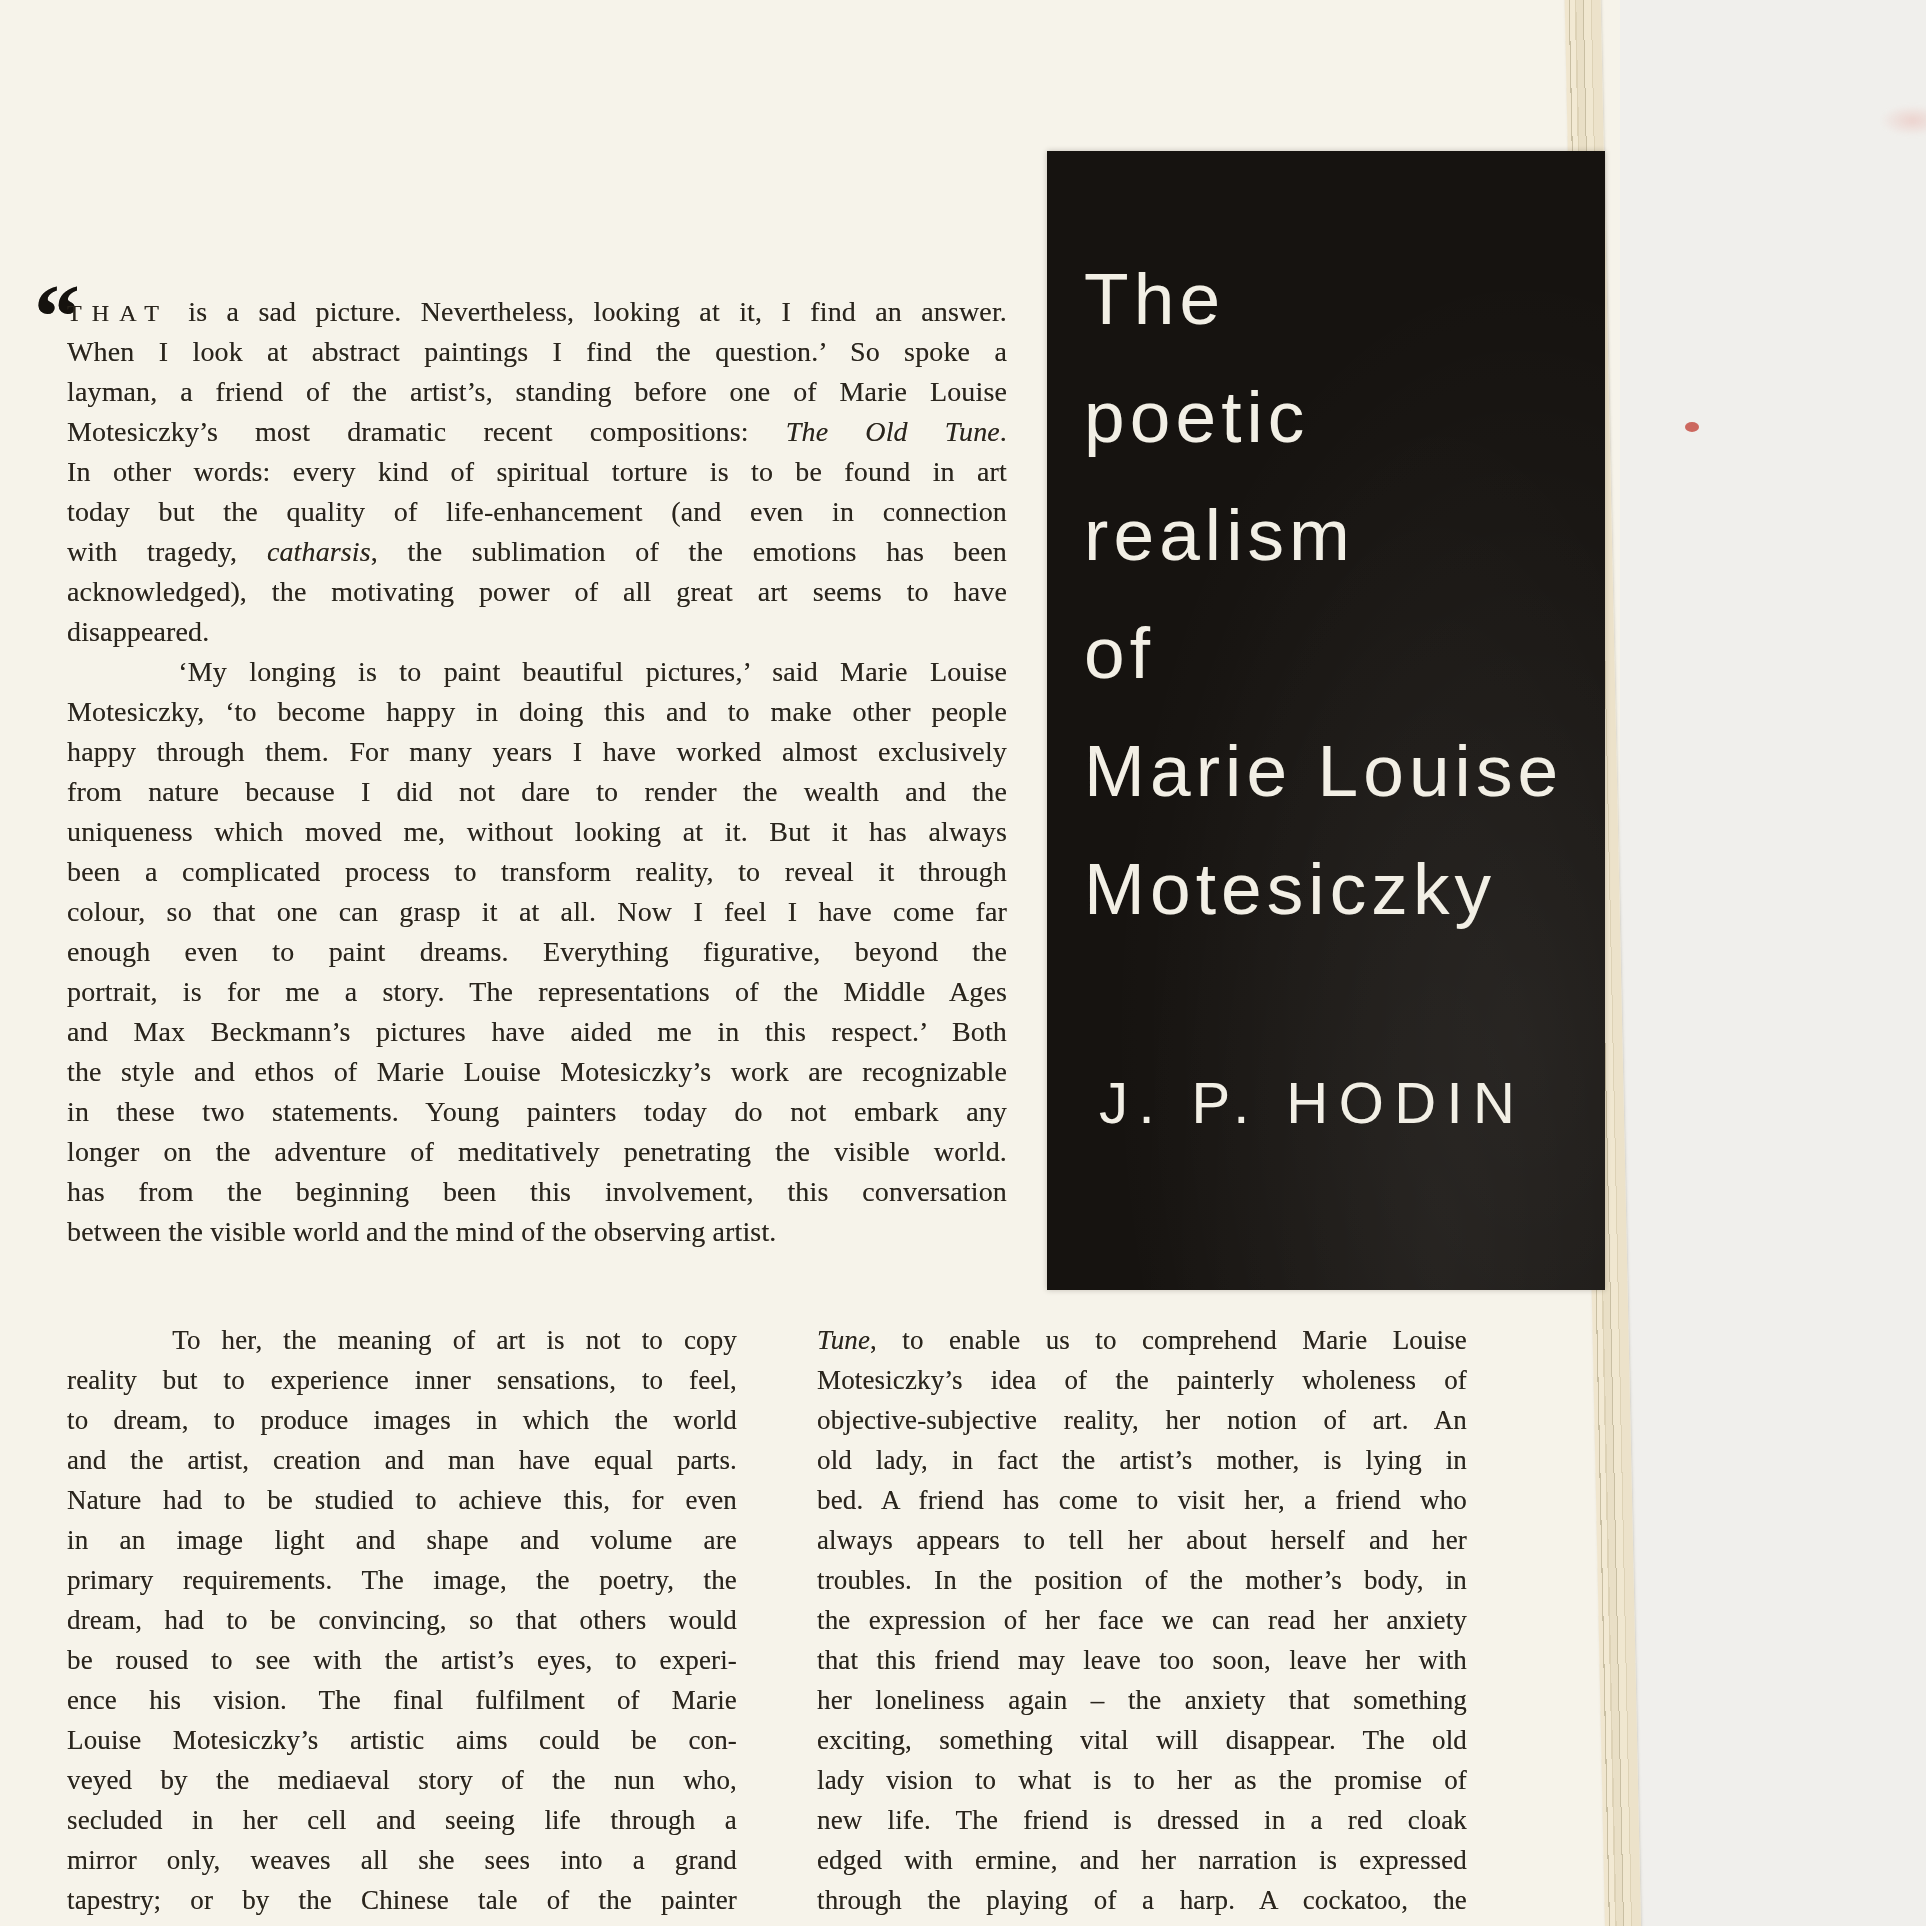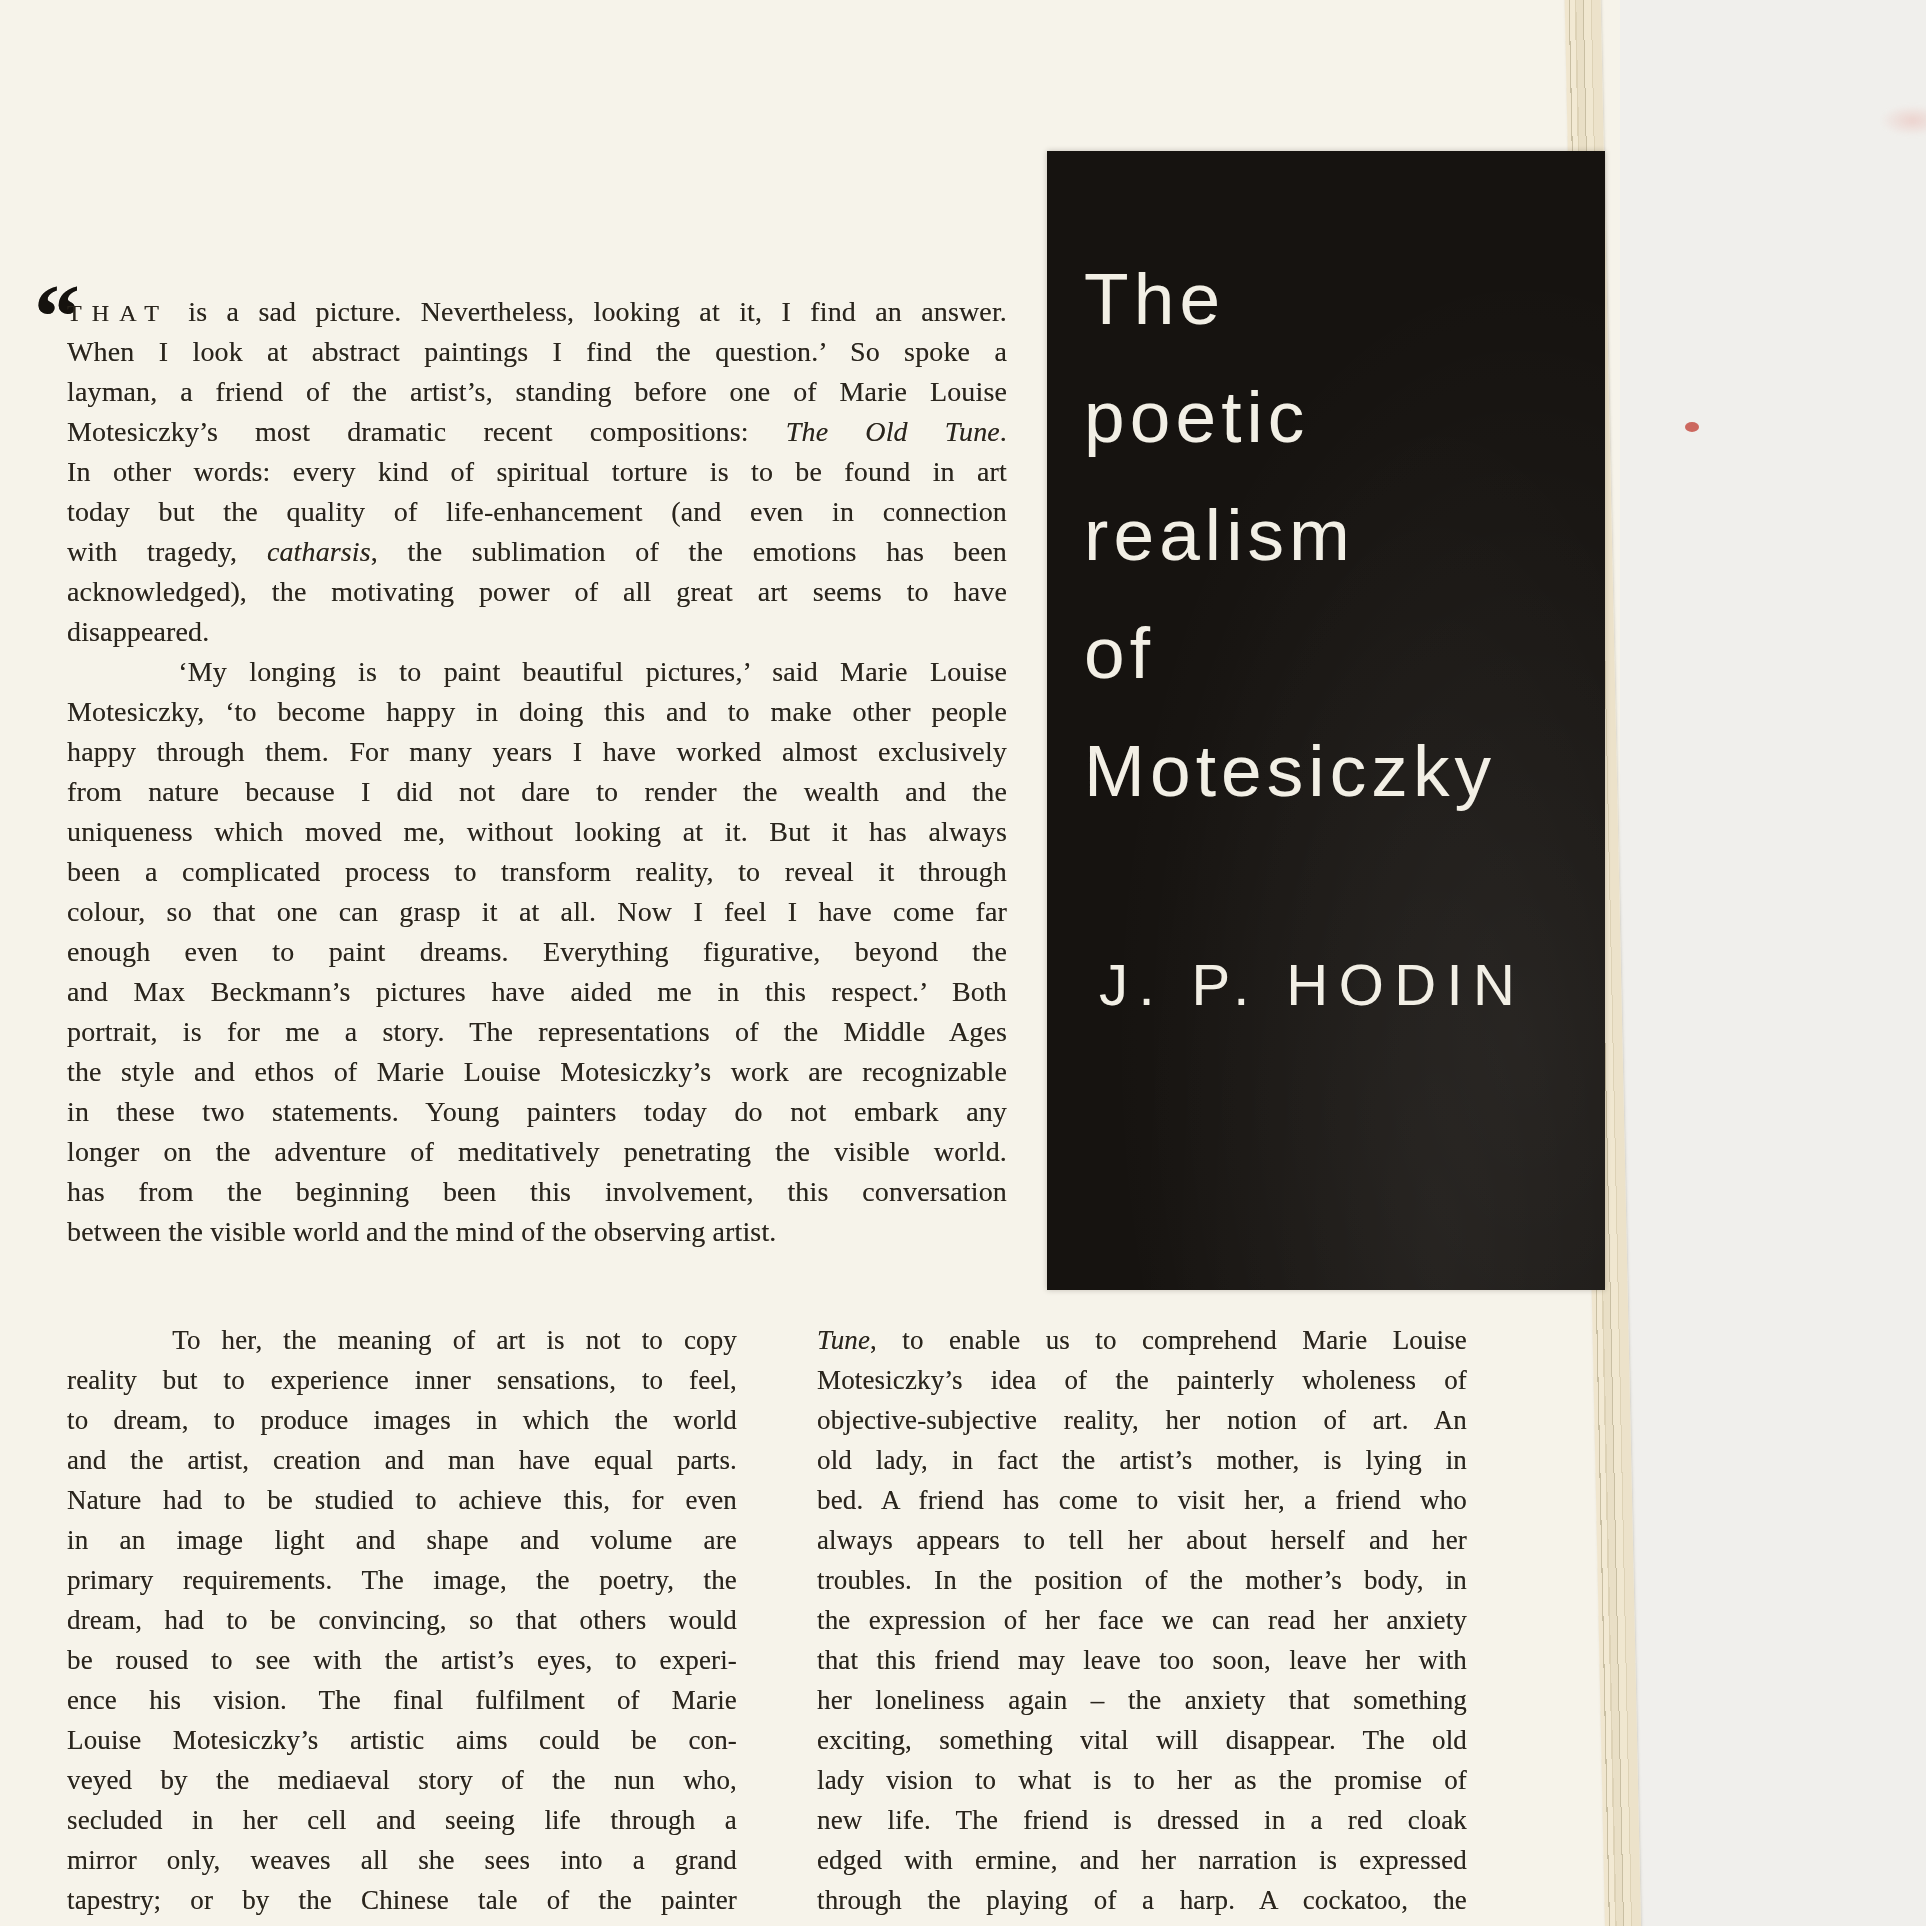--- a/index.html
+++ b/index.html
@@ -90,22 +90,22 @@
       <div class="line">acknowledged), the motivating power of all great art seems to have</div>
       <div class="line end">disappeared.</div>
       <div class="line">&nbsp;&nbsp;&nbsp;&nbsp;&nbsp;‘My longing is to paint beautiful pictures,’ said Marie Louise</div>
       <div class="line">Motesiczky, ‘to become happy in doing this and to make other people</div>
       <div class="line">happy through them. For many years I have worked almost exclusively</div>
       <div class="line">from nature because I did not dare to render the wealth and the</div>
       <div class="line">uniqueness which moved me, without looking at it. But it has always</div>
       <div class="line">been a complicated process to transform reality, to reveal it through</div>
       <div class="line">colour, so that one can grasp it at all. Now I feel I have come far</div>
       <div class="line">enough even to paint dreams. Everything figurative, beyond the</div>
+      <div class="line">portrait, is for me a story. The representations of the Middle Ages</div>
       <div class="line">and Max Beckmann’s pictures have aided me in this respect.’ Both</div>
-      <div class="line">portrait, is for me a story. The representations of the Middle Ages</div>
       <div class="line">the style and ethos of Marie Louise Motesiczky’s work are recognizable</div>
       <div class="line">in these two statements. Young painters today do not embark any</div>
       <div class="line">longer on the adventure of meditatively penetrating the visible world.</div>
       <div class="line">has from the beginning been this involvement, this conversation</div>
       <div class="line end">between the visible world and the mind of the observing artist.</div>
     </div>
 
   <div class="textblock col col-left justified">
       <div class="line">&nbsp;&nbsp;&nbsp;&nbsp;&nbsp;To her, the meaning of art is not to copy</div>
       <div class="line">reality but to experience inner sensations, to feel,</div>
@@ -143,20 +143,21 @@
       <div class="line">through the playing of a harp. A cockatoo, the</div>
       <div class="line">troublemaker in the friend’s life, sits on the harp,</div>
     </div>
 
   <div class="title-box">
     <div class="title-lines">
         <div class="line">The</div>
         <div class="line">poetic</div>
         <div class="line">realism</div>
         <div class="line">of</div>
+        <div class="line">Marie Louise</div>
         <div class="line">Motesiczky</div>
       </div>
     <div class="author">J. P. HODIN</div>
   </div>
 
   <div class="stain stain-pink-top"></div>
   <div class="stain stain-dot"></div>
 
 </div>
 

